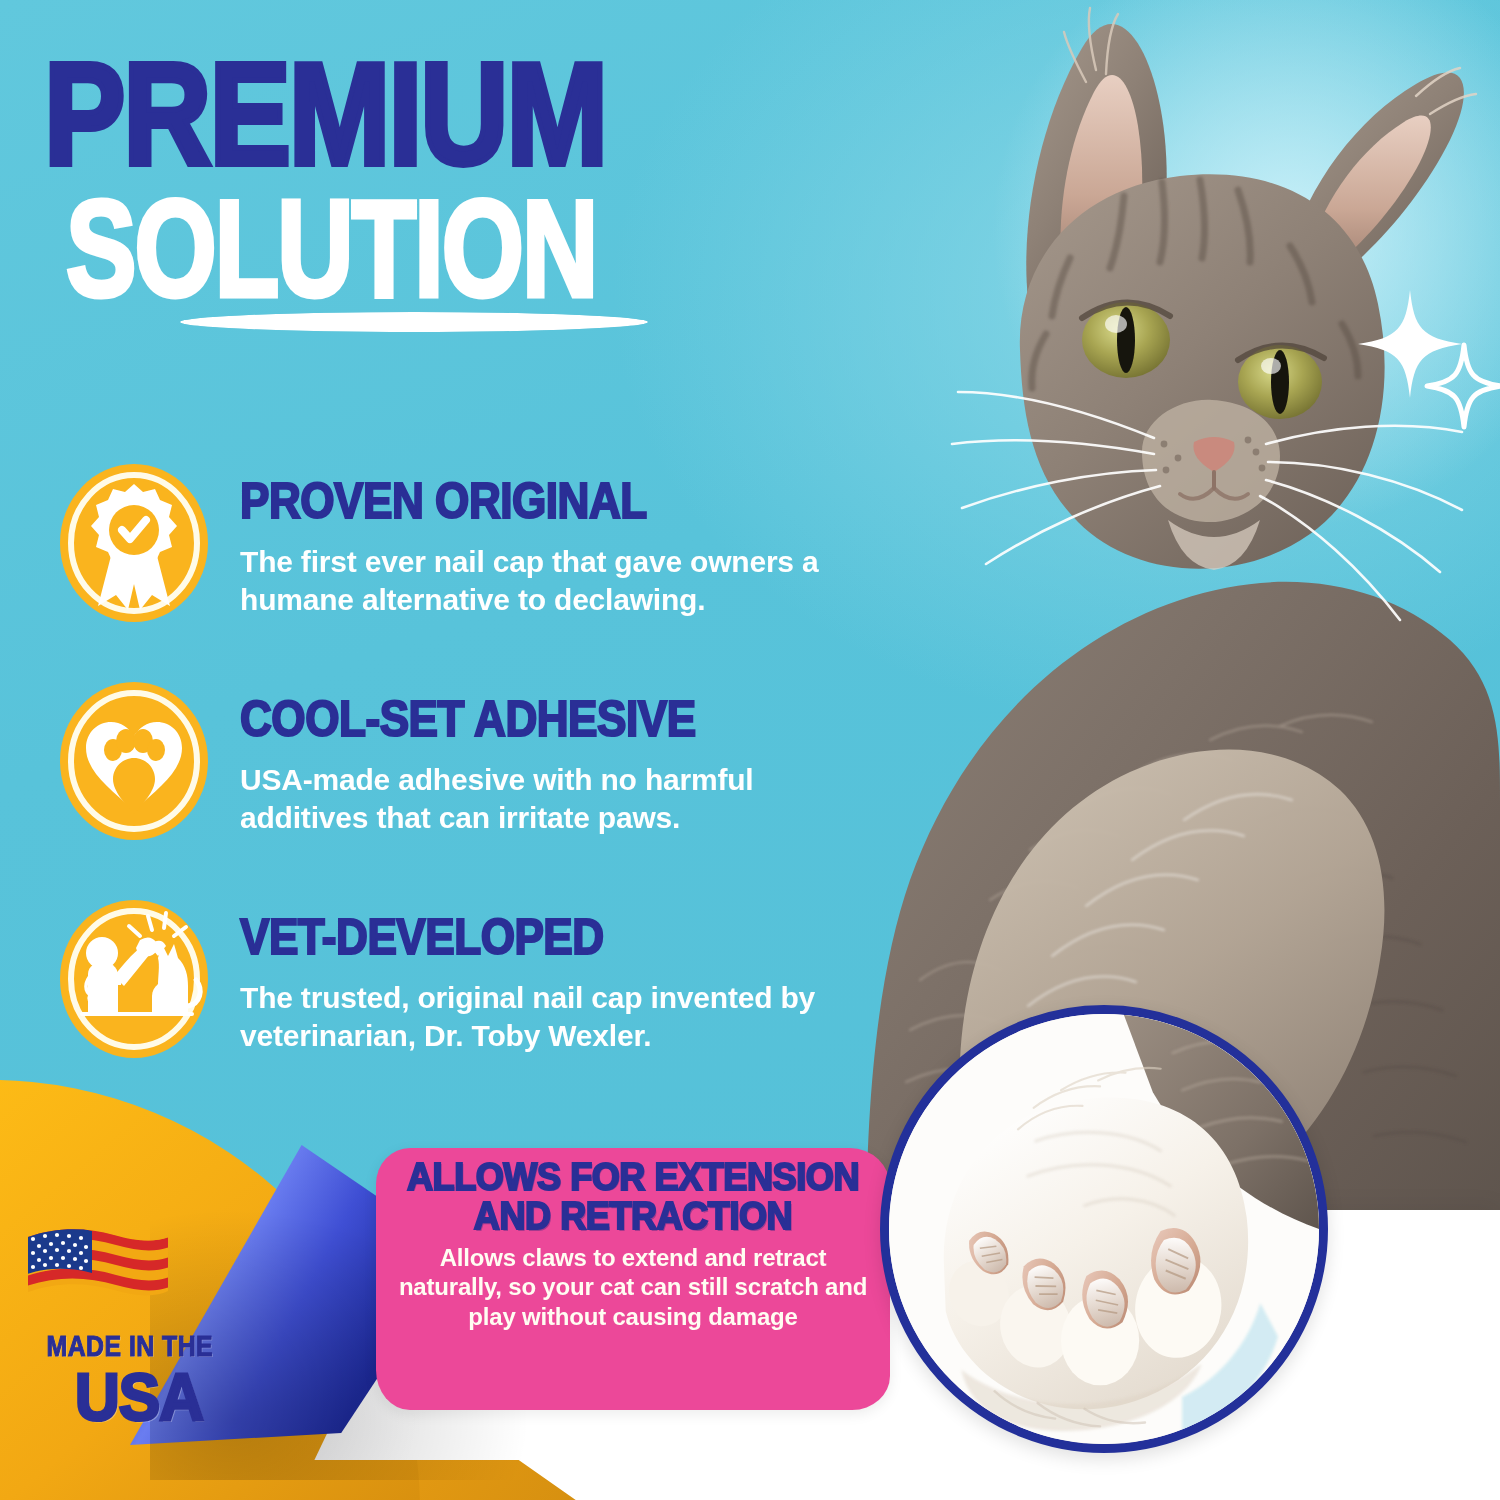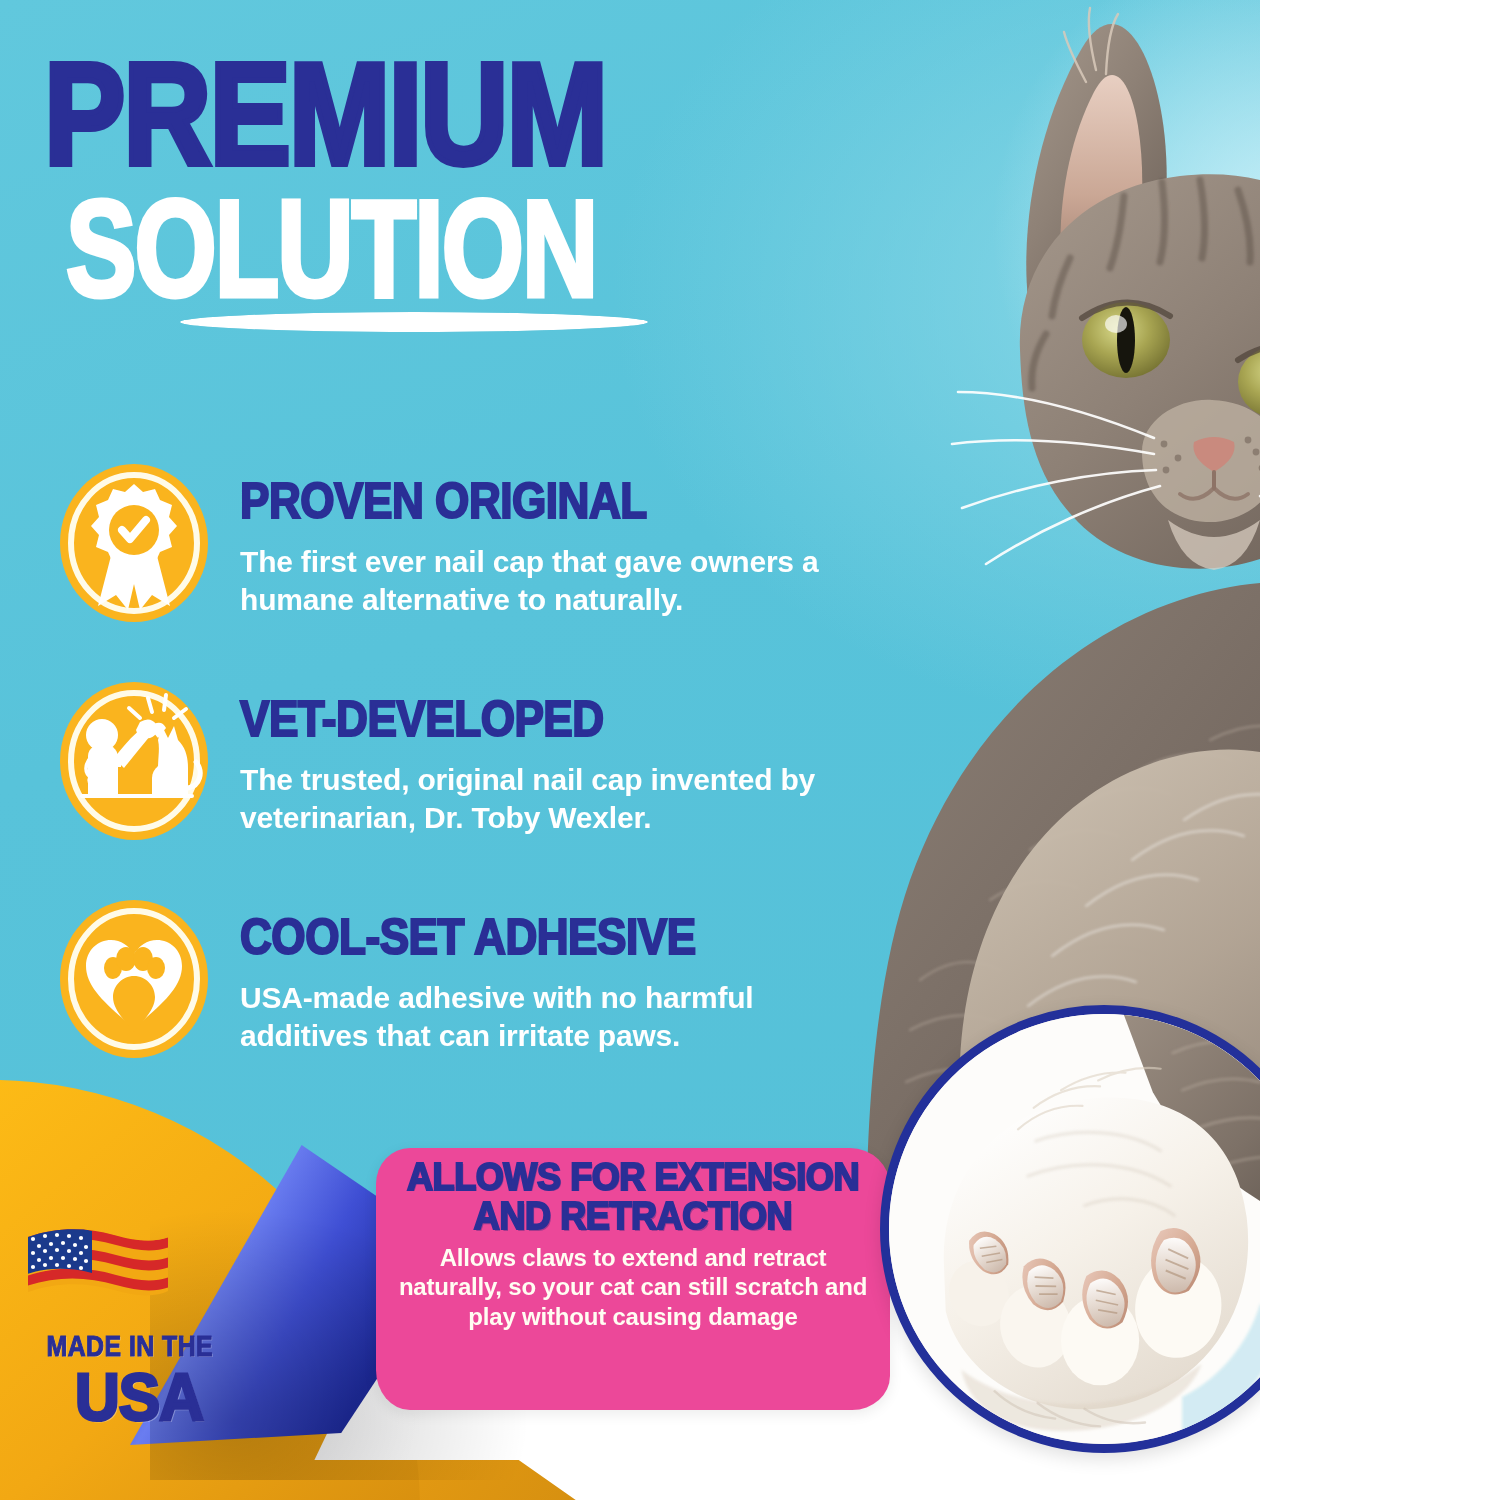--- a/index.html
+++ b/index.html
@@ -7,21 +7,21 @@
   html, body { width:1500px; height:1500px; overflow:hidden; }
   body {
     font-family:"Liberation Sans", sans-serif;
     background:#ffffff;
     position:relative;
   }
 
   
   #canvas {
     position:relative;
-    width:1260px; height:1500px;
+    width:1500px; height:1500px;
     overflow:hidden;
     background:#ffffff;
   }
 
   
   .sky {
     position:absolute; left:0; top:0; width:1500px; height:1330px;
     background:
       radial-gradient(ellipse 900px 700px at 78% 22%, #86d6e6 0%, rgba(134,214,230,0) 62%),
       linear-gradient(160deg, #61c8dd 0%, #58c3da 42%, #54c0d8 100%);
@@ -438,64 +438,21 @@
           <path d="M58 92 L44 146 L62 135 L74 150 L86 98 Z" fill="#ffffff"></path>
           <path d="M102 92 L116 146 L98 135 L86 150 L74 98 Z" fill="#ffffff"></path>
 
           <path d="M80 24 l9 8 12 -3 5 11 12 5 -3 12 8 9 -8 9 3 12 -12 5 -5 11 -12 -3 -9 8 -9 -8 -12 3 -5 -11 -12 -5 3 -12 -8 -9 8 -9 -3 -12 12 -5 5 -11 12 3 Z" fill="#ffffff"></path>
           <circle cx="80" cy="70" r="25" fill="#fab41e"></circle>
           <path d="M68 70 l8 9 16 -19" stroke="#ffffff" stroke-width="8" fill="none" stroke-linecap="round" stroke-linejoin="round"></path>
         </svg>
       </div>
       <div class="feat-body">
         <div class="feat-title">PROVEN ORIGINAL</div>
-        <div class="feat-desc">The first ever nail cap that gave owners a humane alternative to naturally.</div>
-      </div>
-    </div>
-
-    <div class="feature">
-      <div class="feat-icon">
-        <svg viewBox="0 0 160 166">
-          <ellipse cx="80" cy="83" rx="74" ry="79" fill="#fab41e"></ellipse>
-          <ellipse cx="80" cy="83" rx="63" ry="68" fill="none" stroke="#fffbe8" stroke-width="6"></ellipse>
-
-          <circle cx="48" cy="57" r="16" fill="#ffffff"></circle>
-
-          <path d="M34 78 C34 70 42 66 48 66 C56 66 64 70 64 80 L64 116 L34 116 Z" fill="#ffffff"></path>
-
-          <path d="M60 80 C68 70 78 58 88 50 L96 58 C88 68 78 80 70 90 Z" fill="#ffffff"></path>
-
-          <path d="M86 44 q10 -6 16 2 q4 10 -6 14 q-12 2 -14 -8 Z" fill="#ffffff"></path>
-
-          <path d="M38 78 C30 86 30 96 38 100" stroke="#ffffff" stroke-width="3.6" fill="none" stroke-linecap="round"></path>
-          <circle cx="40" cy="102" r="5" fill="none" stroke="#ffffff" stroke-width="3.4"></circle>
-
-          <path d="M52 84 h5 v-5 h5 v5 h5 v5 h-5 v5 h-5 v-5 h-5 Z" fill="#ffffff"></path>
-
-          <path d="M104 62 l4 -14 6 12 6 -12 4 14 c8 8 10 18 10 28 l0 24 -30 0 0 -24 c0 -10 2 -20 0 -28 Z" fill="#ffffff"></path>
-
-          <path d="M104 60 q-8 -8 -4 -14 q8 -4 12 4 Z" fill="#ffffff"></path>
-
-          <path d="M98 100 C98 90 108 84 116 84 C126 84 134 92 134 104 L134 116 L98 116 Z" fill="#ffffff"></path>
-
-          <path d="M134 110 C146 108 150 94 142 84" stroke="#ffffff" stroke-width="5" fill="none" stroke-linecap="round"></path>
-
-          <g stroke="#ffffff" stroke-width="4" stroke-linecap="round">
-            <path d="M98 34 l-4 -14"></path>
-              <path d="M110 32 l2 -15"></path>
-            <path d="M86 40 l-11 -10"></path>
-              <path d="M120 40 l12 -9"></path>
-          </g>
-
-          <path d="M28 118 h110" stroke="#ffffff" stroke-width="4" stroke-linecap="round"></path>
-        </svg>
-      </div>
-      <div class="feat-body">
-        <div class="feat-title">VET-DEVELOPED</div>
-        <div class="feat-desc">The trusted, original nail cap invented by veterinarian, Dr. Toby Wexler.</div>
+        <div class="feat-desc">The first ever nail cap that gave owners a humane alternative to declawing.</div>
       </div>
     </div>
 
     <div class="feature">
       <div class="feat-icon">
         <svg viewBox="0 0 160 166">
           <ellipse cx="80" cy="83" rx="74" ry="79" fill="#fab41e"></ellipse>
           <ellipse cx="80" cy="83" rx="63" ry="68" fill="none" stroke="#fffbe8" stroke-width="6"></ellipse>
 
           <path d="M80 132 C54 110 32 92 32 70 C32 54 44 44 57 44 C67 44 75 50 80 58
@@ -505,20 +462,63 @@
           <ellipse cx="72" cy="63" rx="10" ry="12" fill="#fab41e"></ellipse>
           <ellipse cx="89" cy="63" rx="10" ry="12" fill="#fab41e"></ellipse>
           <ellipse cx="102" cy="72" rx="9" ry="11" fill="#fab41e"></ellipse>
           <path d="M80 80 C92 80 101 90 101 101 C101 114 88 126 80 136
                    C72 126 59 114 59 101 C59 90 68 80 80 80 Z" fill="#fab41e"></path>
         </svg>
       </div>
       <div class="feat-body">
         <div class="feat-title">COOL-SET ADHESIVE</div>
         <div class="feat-desc">USA-made adhesive with no harmful additives that can irritate paws.</div>
+      </div>
+    </div>
+
+    <div class="feature">
+      <div class="feat-icon">
+        <svg viewBox="0 0 160 166">
+          <ellipse cx="80" cy="83" rx="74" ry="79" fill="#fab41e"></ellipse>
+          <ellipse cx="80" cy="83" rx="63" ry="68" fill="none" stroke="#fffbe8" stroke-width="6"></ellipse>
+
+          <circle cx="48" cy="57" r="16" fill="#ffffff"></circle>
+
+          <path d="M34 78 C34 70 42 66 48 66 C56 66 64 70 64 80 L64 116 L34 116 Z" fill="#ffffff"></path>
+
+          <path d="M60 80 C68 70 78 58 88 50 L96 58 C88 68 78 80 70 90 Z" fill="#ffffff"></path>
+
+          <path d="M86 44 q10 -6 16 2 q4 10 -6 14 q-12 2 -14 -8 Z" fill="#ffffff"></path>
+
+          <path d="M38 78 C30 86 30 96 38 100" stroke="#ffffff" stroke-width="3.6" fill="none" stroke-linecap="round"></path>
+          <circle cx="40" cy="102" r="5" fill="none" stroke="#ffffff" stroke-width="3.4"></circle>
+
+          <path d="M52 84 h5 v-5 h5 v5 h5 v5 h-5 v5 h-5 v-5 h-5 Z" fill="#ffffff"></path>
+
+          <path d="M104 62 l4 -14 6 12 6 -12 4 14 c8 8 10 18 10 28 l0 24 -30 0 0 -24 c0 -10 2 -20 0 -28 Z" fill="#ffffff"></path>
+
+          <path d="M104 60 q-8 -8 -4 -14 q8 -4 12 4 Z" fill="#ffffff"></path>
+
+          <path d="M98 100 C98 90 108 84 116 84 C126 84 134 92 134 104 L134 116 L98 116 Z" fill="#ffffff"></path>
+
+          <path d="M134 110 C146 108 150 94 142 84" stroke="#ffffff" stroke-width="5" fill="none" stroke-linecap="round"></path>
+
+          <g stroke="#ffffff" stroke-width="4" stroke-linecap="round">
+            <path d="M98 34 l-4 -14"></path>
+              <path d="M110 32 l2 -15"></path>
+            <path d="M86 40 l-11 -10"></path>
+              <path d="M120 40 l12 -9"></path>
+          </g>
+
+          <path d="M28 118 h110" stroke="#ffffff" stroke-width="4" stroke-linecap="round"></path>
+        </svg>
+      </div>
+      <div class="feat-body">
+        <div class="feat-title">VET-DEVELOPED</div>
+        <div class="feat-desc">The trusted, original nail cap invented by veterinarian, Dr. Toby Wexler.</div>
       </div>
     </div>
   </div>
 
   <div class="white-page"></div>
   <div class="white-page-right"></div>
 
   <div class="peel-gold"></div>
   <div class="peel-gold-2"></div>
   <div class="peel-white-edge"></div>

